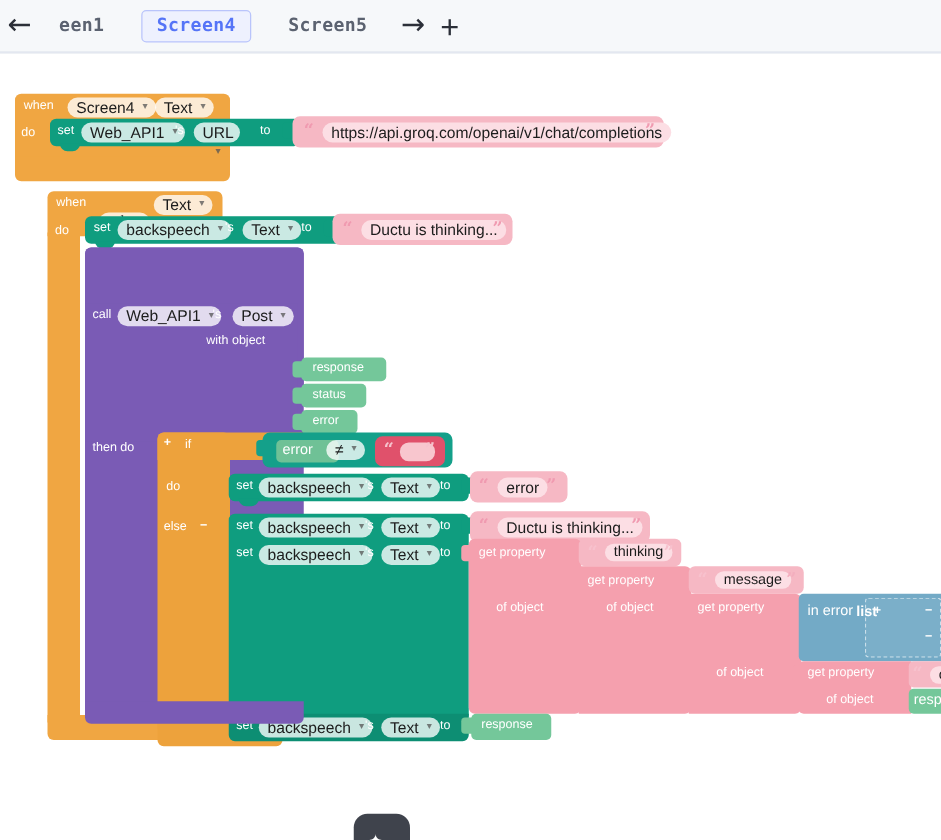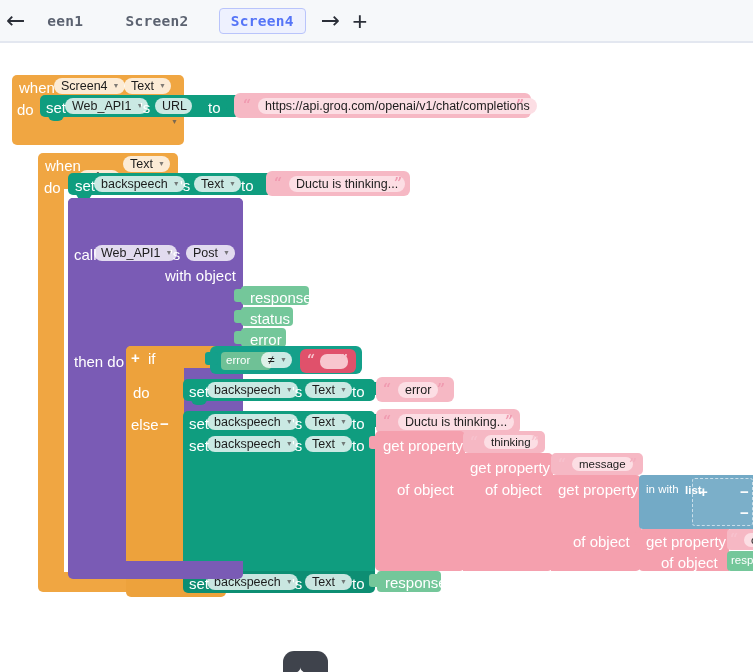--- a/index.html
+++ b/index.html
@@ -25,21 +25,21 @@
   }
   .tab.cut{margin-left:4px;}
   .tab.active{color:#5574f7;background:#eef1fe;border:1px solid #b9c4fb;padding:4px 11px;}
   .plus-btn{font-size:26px;color:#2b2f38;line-height:1;padding:0 6px;font-weight:300;cursor:pointer;}
 
   
   .canvas{position:absolute;left:0;top:43px;width:753px;height:629px;background:#fff;overflow:hidden;}
 
   
   .blk{position:absolute;box-sizing:border-box;}
-  .lbl{position:absolute;color:#fff;font-size:15px;white-space:nowrap;}
+  .lbl{position:absolute;color:#fff;font-size:10px;white-space:nowrap;}
 
   
   .chip{
     position:absolute;display:flex;align-items:center;gap:5px;
     background:rgba(255,255,255,.78);border-radius:9px;
     padding:1px 5px 2px 7px;font-size:12.5px;color:#1c1c1c;white-space:nowrap;
     height:16px;box-sizing:border-box;
   }
   .chip .caret{font-size:7px;color:#555;opacity:.75;}
 
@@ -69,22 +69,22 @@
     background:#3f434c;border-radius:11px;
   }
   .fab .star{position:absolute;left:12px;top:14px;color:#fff;font-size:13px;}
 </style>
 </head>
 <body>
 
 <div class="topbar">
   <span class="nav-arrow">←</span>
   <span class="tab cut">een1</span>
-  <span class="tab">Screen2</span>
   <span class="tab active">Screen4</span>
+  <span class="tab">Screen5</span>
   <span class="nav-arrow">→</span>
   <span class="plus-btn">+</span>
 </div>
 
 <div class="canvas">
 
   <div class="blk c-orange" style="left:12px;top:32px;width:172px;height:55px;border-radius:5px;"></div>
   <div class="blk c-orange" style="left:12px;top:82px;width:172px;height:20px;border-radius:0 0 5px 5px;"></div>
   <div class="lbl" style="left:19px;top:36px;">when</div>
   <div class="chip" style="left:54px;top:35px;">
@@ -271,21 +271,21 @@
   <div class="blk c-pink" style="left:551px;top:410px;width:92px;height:22px;border-radius:5px;"></div>
   <span class="quote lite" style="position:absolute;left:558px;top:413px;color:#f7c1cd;">“</span>
   <div class="txtchip" style="position:absolute;left:572px;top:414px;font-size:11.5px;">message</div>
   <span class="quote lite" style="position:absolute;left:629px;top:413px;">”</span>
 
   <div class="blk c-pink2" style="left:551px;top:432px;width:90px;height:96px;border-radius:0 5px 5px 0;"></div>
   <div class="lbl" style="left:558px;top:438px;">get property</div>
   <div class="lbl" style="left:573px;top:490px;">of object</div>
 
   <div class="blk c-blue" style="left:639px;top:432px;width:114px;height:54px;border-radius:4px 0 0 4px;"></div>
-  <div class="lbl" style="left:646px;top:440px;font-size:11.5px;">in with</div>
+  <div class="lbl" style="left:646px;top:440px;font-size:11.5px;">in error</div>
   <div class="blk" style="left:692px;top:435px;width:61px;height:48px;border:1px dashed rgba(255,255,255,.6);border-radius:3px;background:rgba(255,255,255,.06);"></div>
   <div class="lbl" style="left:699px;top:440px;font-weight:bold;">+</div>
   <div class="lbl" style="left:685px;top:441px;font-size:11.5px;font-weight:bold;">list</div>
   <div class="lbl" style="left:740px;top:440px;font-weight:bold;">−</div>
   <div class="lbl" style="left:740px;top:461px;font-weight:bold;">−</div>
 
   <div class="notch c-pink2" style="left:634px;top:489px;"></div>
   <div class="blk c-pink2" style="left:639px;top:486px;width:90px;height:42px;border-radius:4px 0 0 4px;"></div>
   <div class="lbl" style="left:646px;top:490px;">get property</div>
   <div class="lbl" style="left:661px;top:511px;">of object</div>

